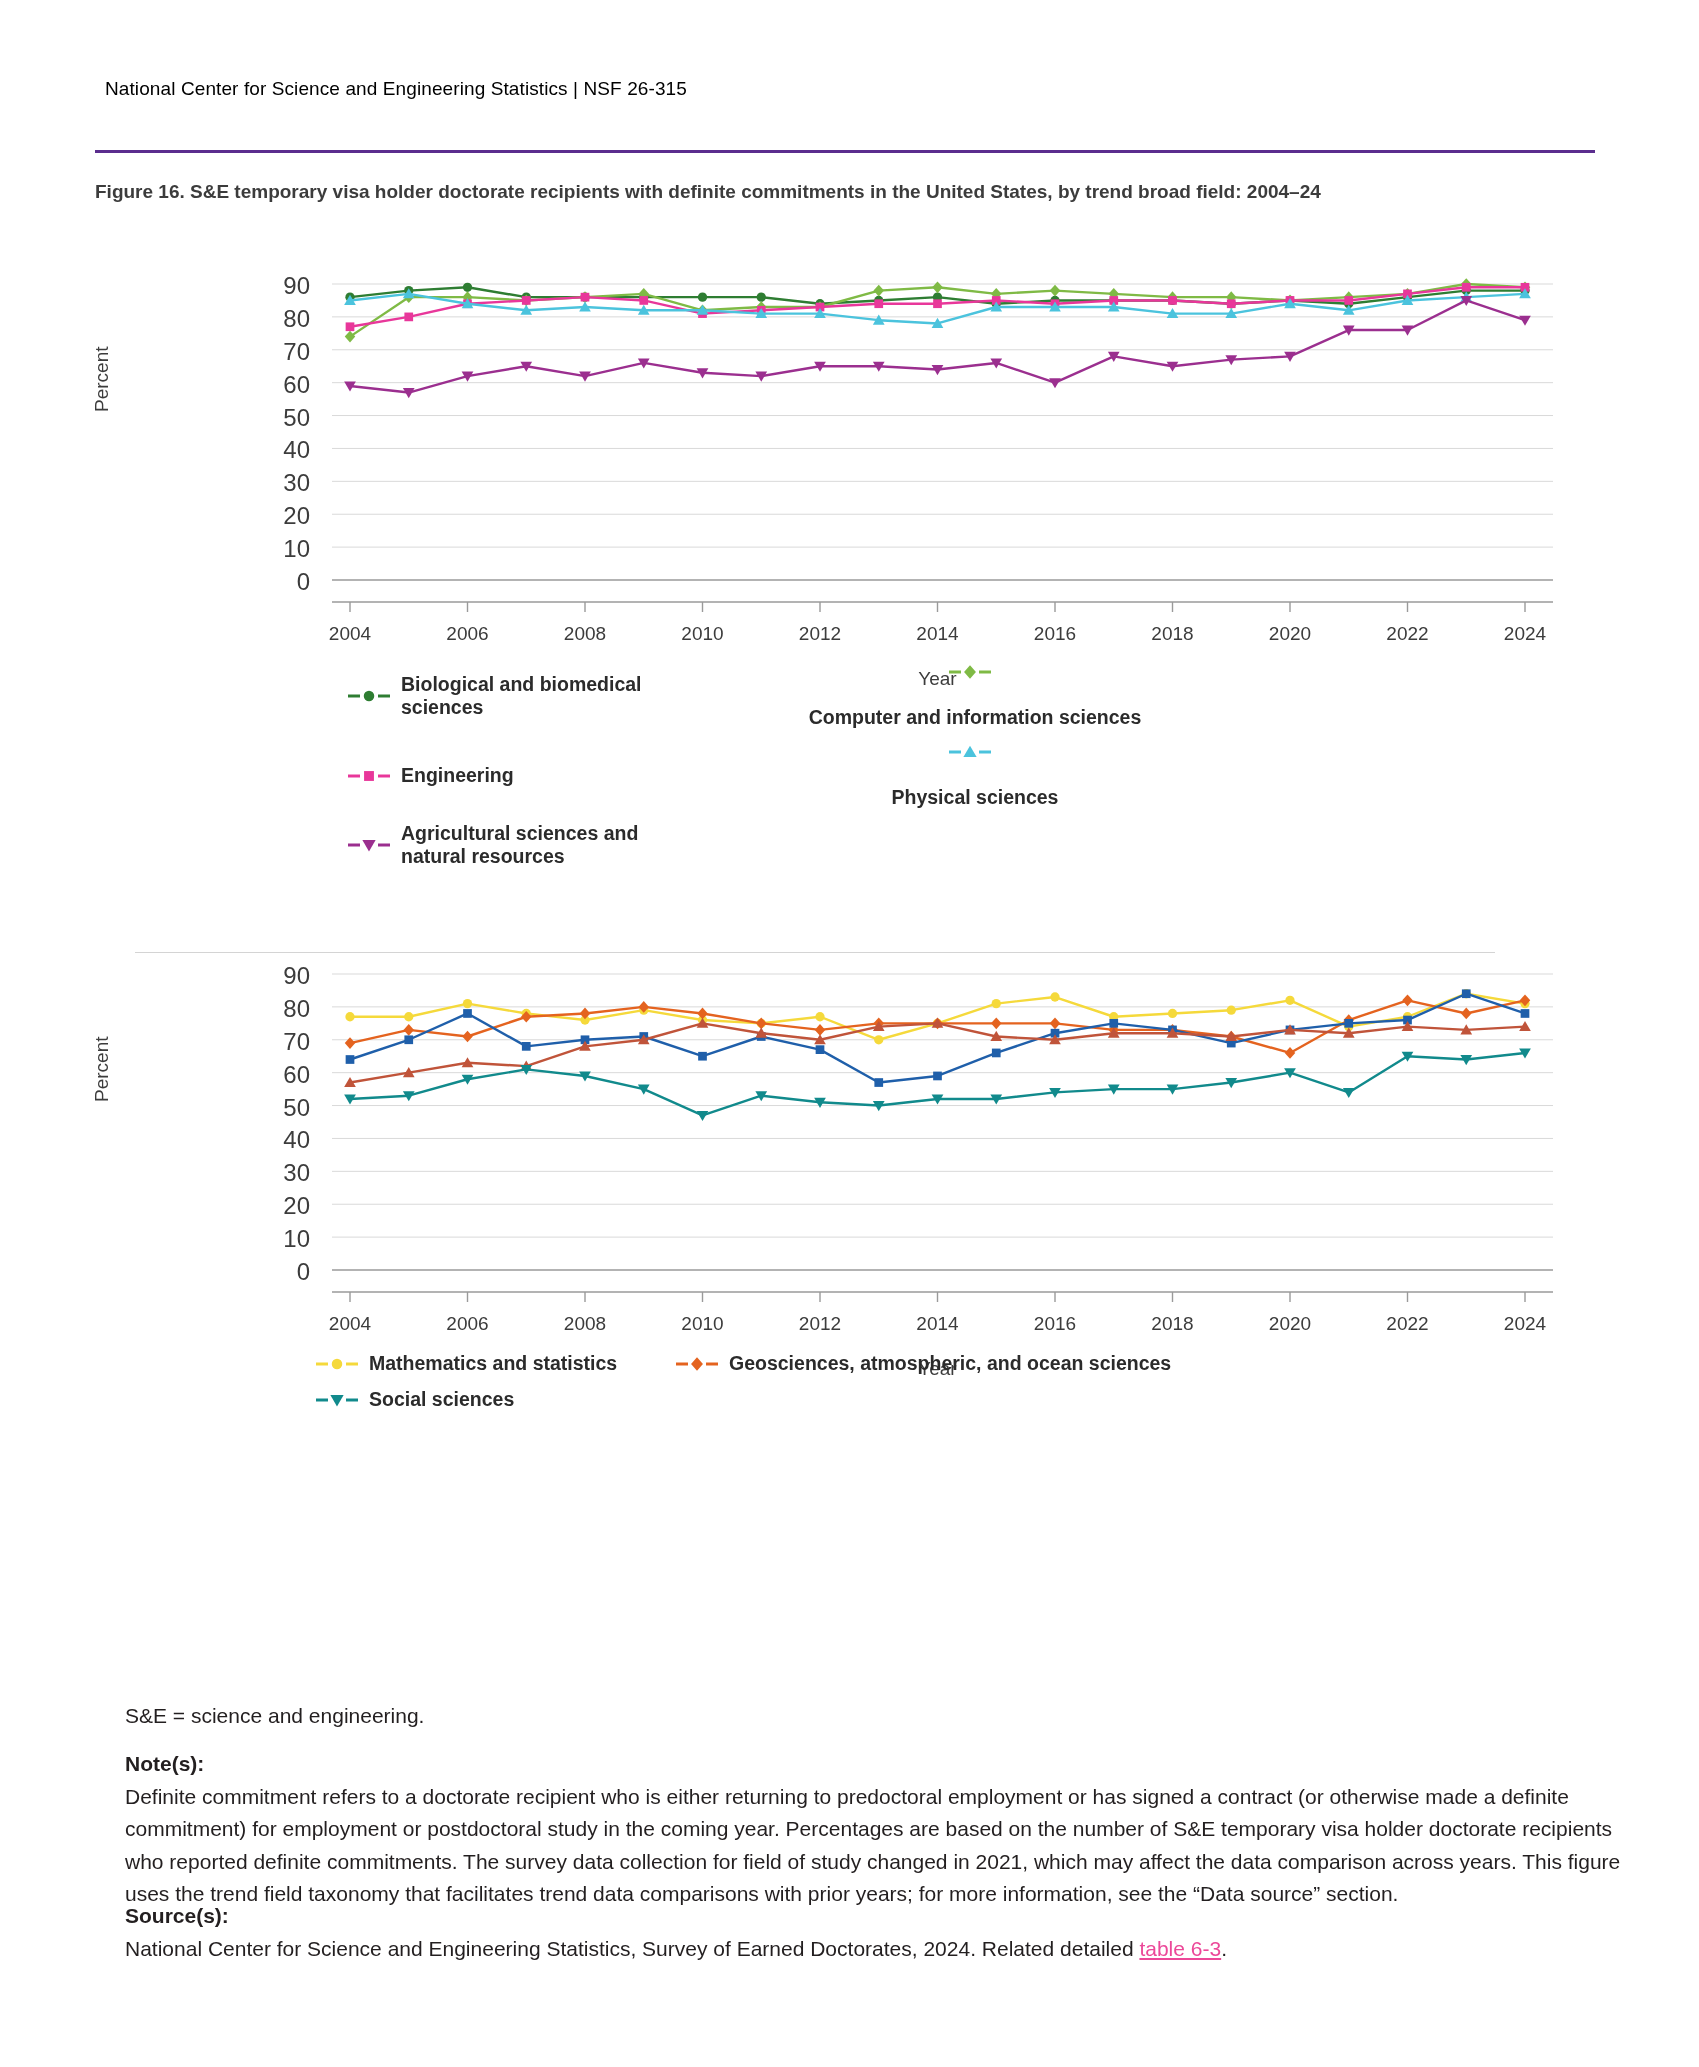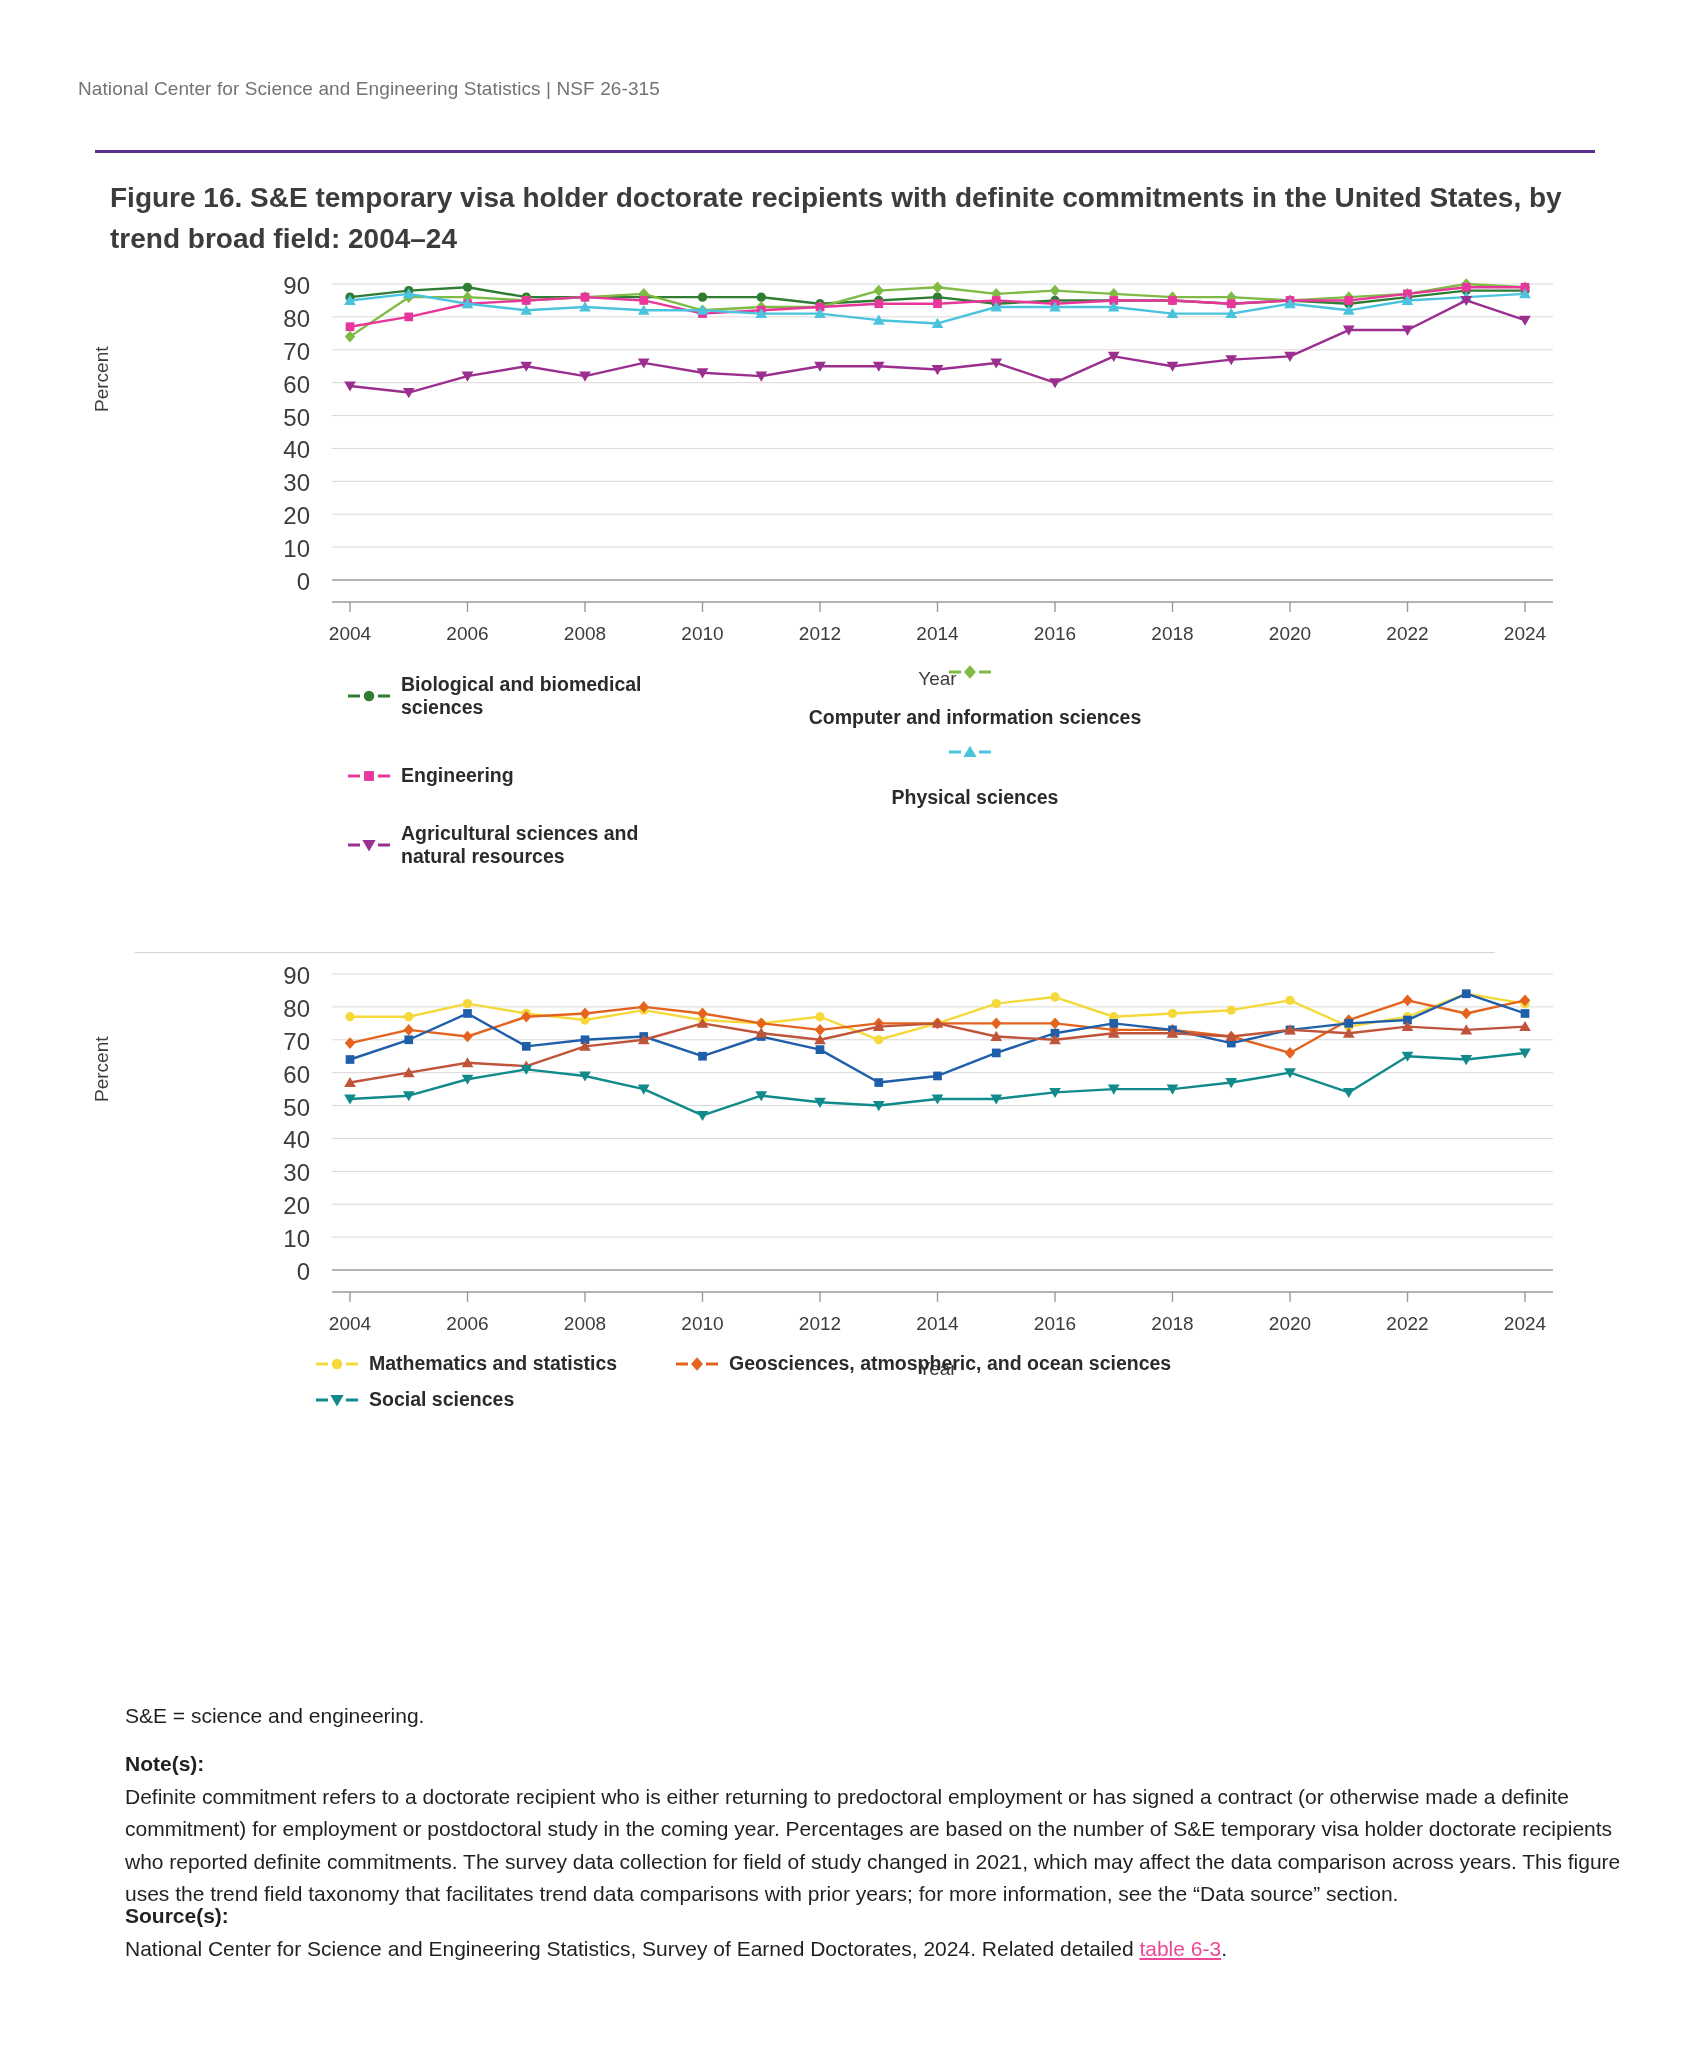--- a/index.html
+++ b/index.html
@@ -24,32 +24,32 @@
   .header-line {
     position: absolute;
     left: 95px;
     top: 150px;
     width: 1500px;
     height: 3px;
     background: #5b2d8e;
   }
   .agency-line {
     position: absolute;
-    left: 78px;
+    left: 105px;
     top: 78px;
     font-size: 19px;
-    color: #737373;
+    color: #000000;
     letter-spacing: 0.1px;
   }
   .fig-title {
     position: absolute;
-    left: 110px;
+    left: 95px;
     top: 178px;
     width: 1500px;
-    font-size: 28px;
+    font-size: 19px;
     font-weight: bold;
     color: #3c3c3c;
     line-height: 1.45;
   }
   
   .panel {
     position: absolute;
     left: 95px;
     width: 1510px;
   }

